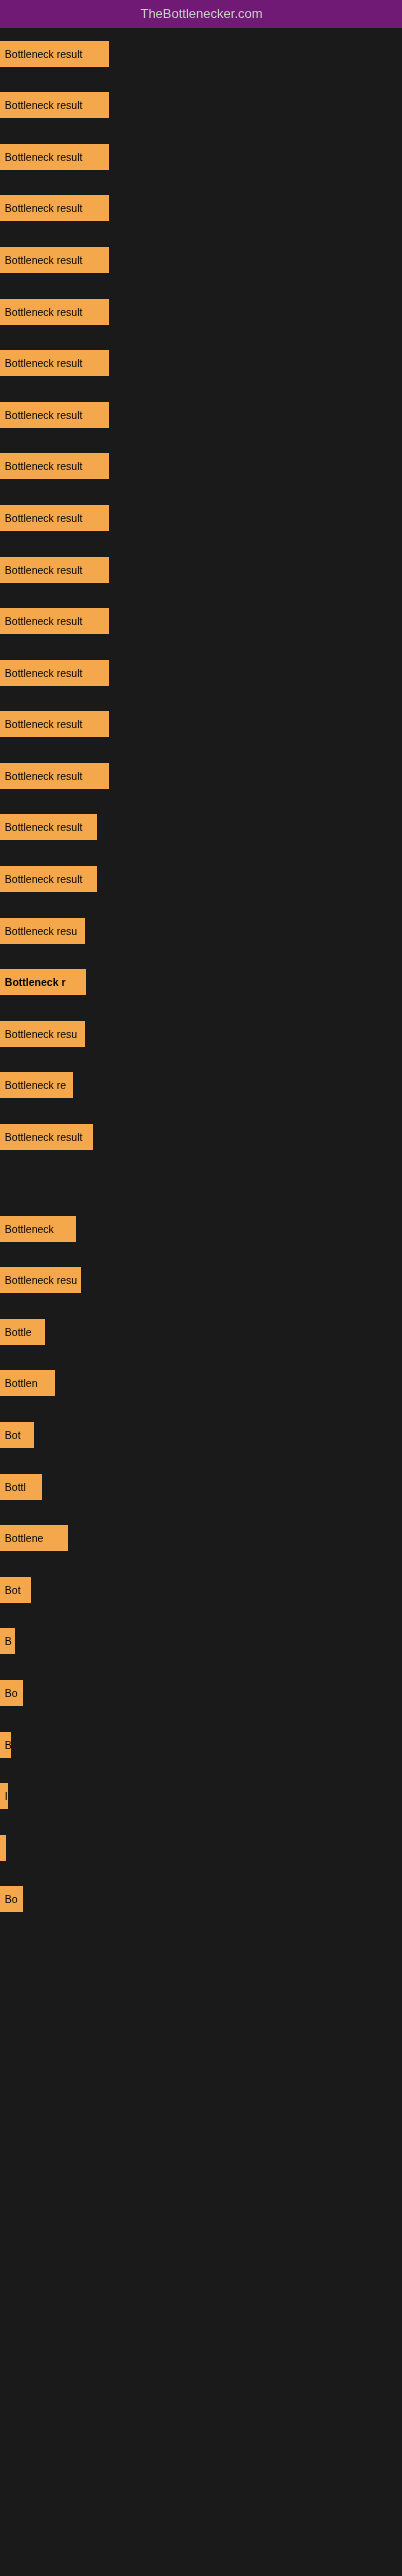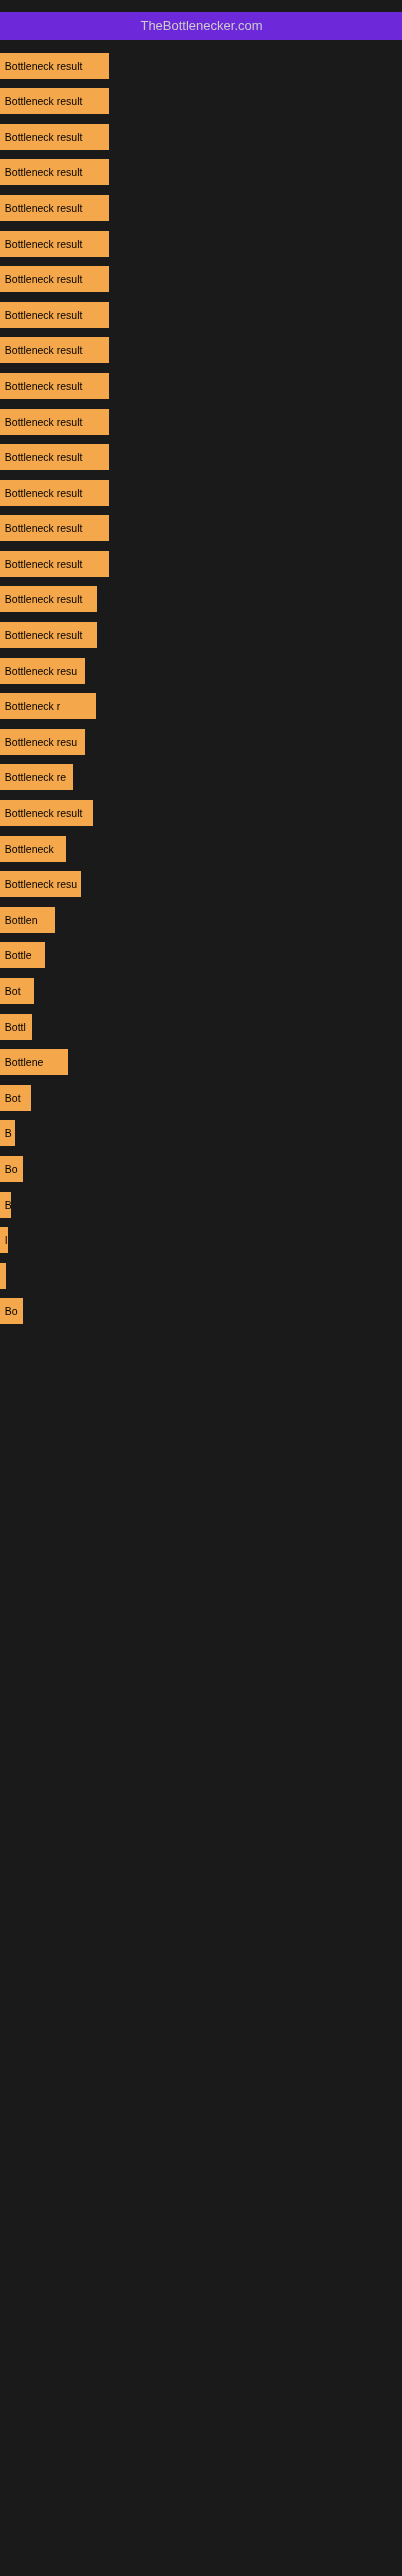--- a/index.html
+++ b/index.html
@@ -14,29 +14,28 @@
       min-height: 2576px;
       font-family: Arial, sans-serif;
       position: relative;
     }
 
     .site-title {
       text-align: center;
       color: #cccccc;
       font-size: 13px;
       padding: 6.4px 0;
-      background-color: #6d28d9;
-      margin-top: 12px;
+      background-color: #701a75;
     }
 
     .bars-container {
       padding: 8px 0;
       display: flex;
       flex-direction: column;
-      gap: 0px;
+      gap: 16px;
     }
 
     .bar-row {
       display: flex;
       align-items: center;
       padding: 4.8px 0;
       min-height: 35px;
     }
 
     .bar {
@@ -106,48 +105,48 @@
     <div class="bar-row">
       <div class="bar" style="width: 97px;">Bottleneck result</div>
     </div>
     <div class="bar-row">
       <div class="bar" style="width: 97px;">Bottleneck result</div>
     </div>
     <div class="bar-row">
       <div class="bar" style="width: 85px;">Bottleneck resu</div>
     </div>
     <div class="bar-row">
-      <div class="bar" style="width: 96px;">Bottleneck r</div>
+      <div class="bar" style="width: 86px; font-weight: bold;">Bottleneck r</div>
     </div>
     <div class="bar-row">
       <div class="bar" style="width: 85px;">Bottleneck resu</div>
     </div>
     <div class="bar-row">
       <div class="bar" style="width: 73px;">Bottleneck re</div>
     </div>
     <div class="bar-row">
       <div class="bar" style="width: 93px;">Bottleneck result</div>
     </div>
     <div class="bar-row">
-      <div class="bar" style="width: 66px;">Bottleneck</div>
+      <div class="bar" style="width: 76px; margin-top: 40px;">Bottleneck</div>
     </div>
     <div class="bar-row">
       <div class="bar" style="width: 81px;">Bottleneck resu</div>
     </div>
     <div class="bar-row">
-      <div class="bar" style="width: 55px;">Bottlen</div>
+      <div class="bar" style="width: 45px;">Bottle</div>
     </div>
     <div class="bar-row">
-      <div class="bar" style="width: 45px;">Bottle</div>
+      <div class="bar" style="width: 55px;">Bottlen</div>
     </div>
     <div class="bar-row">
       <div class="bar" style="width: 34px;">Bot</div>
     </div>
     <div class="bar-row">
-      <div class="bar" style="width: 32px;">Bottl</div>
+      <div class="bar" style="width: 42px;">Bottl</div>
     </div>
     <div class="bar-row">
       <div class="bar" style="width: 68px;">Bottlene</div>
     </div>
     <div class="bar-row">
       <div class="bar" style="width: 31px;">Bot</div>
     </div>
     <div class="bar-row">
       <div class="bar" style="width: 14.5px;">B</div>
     </div>

